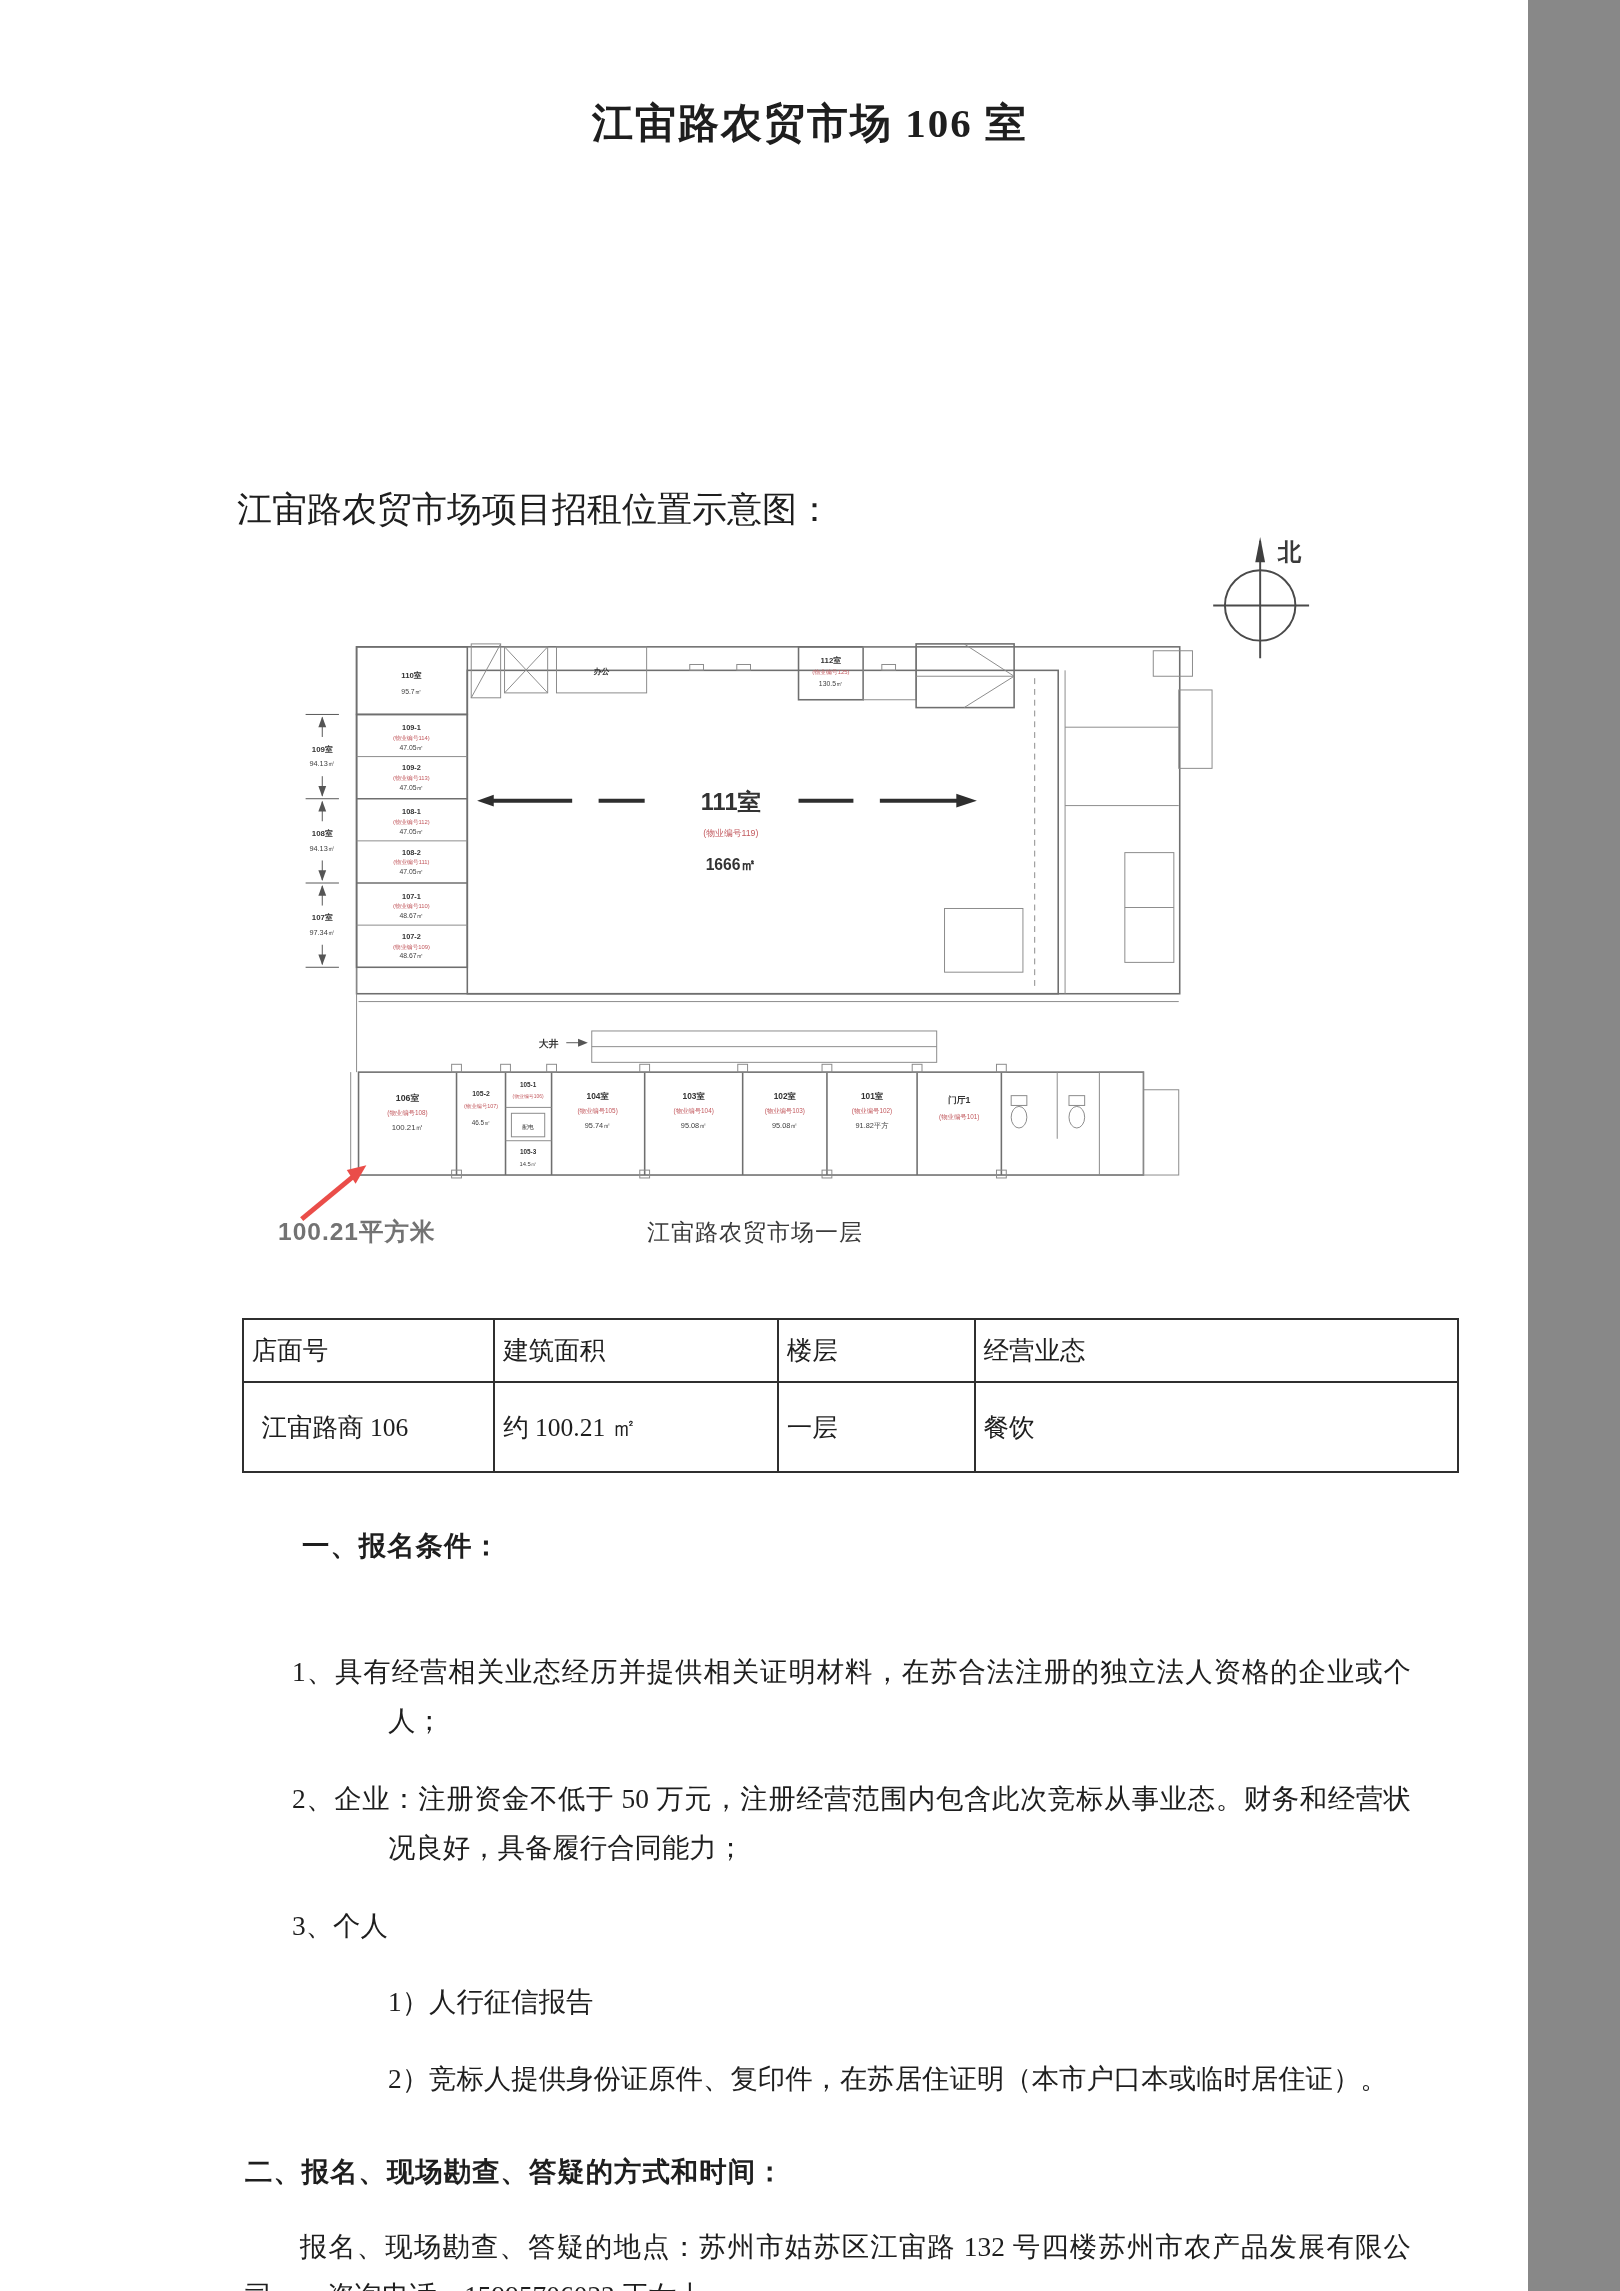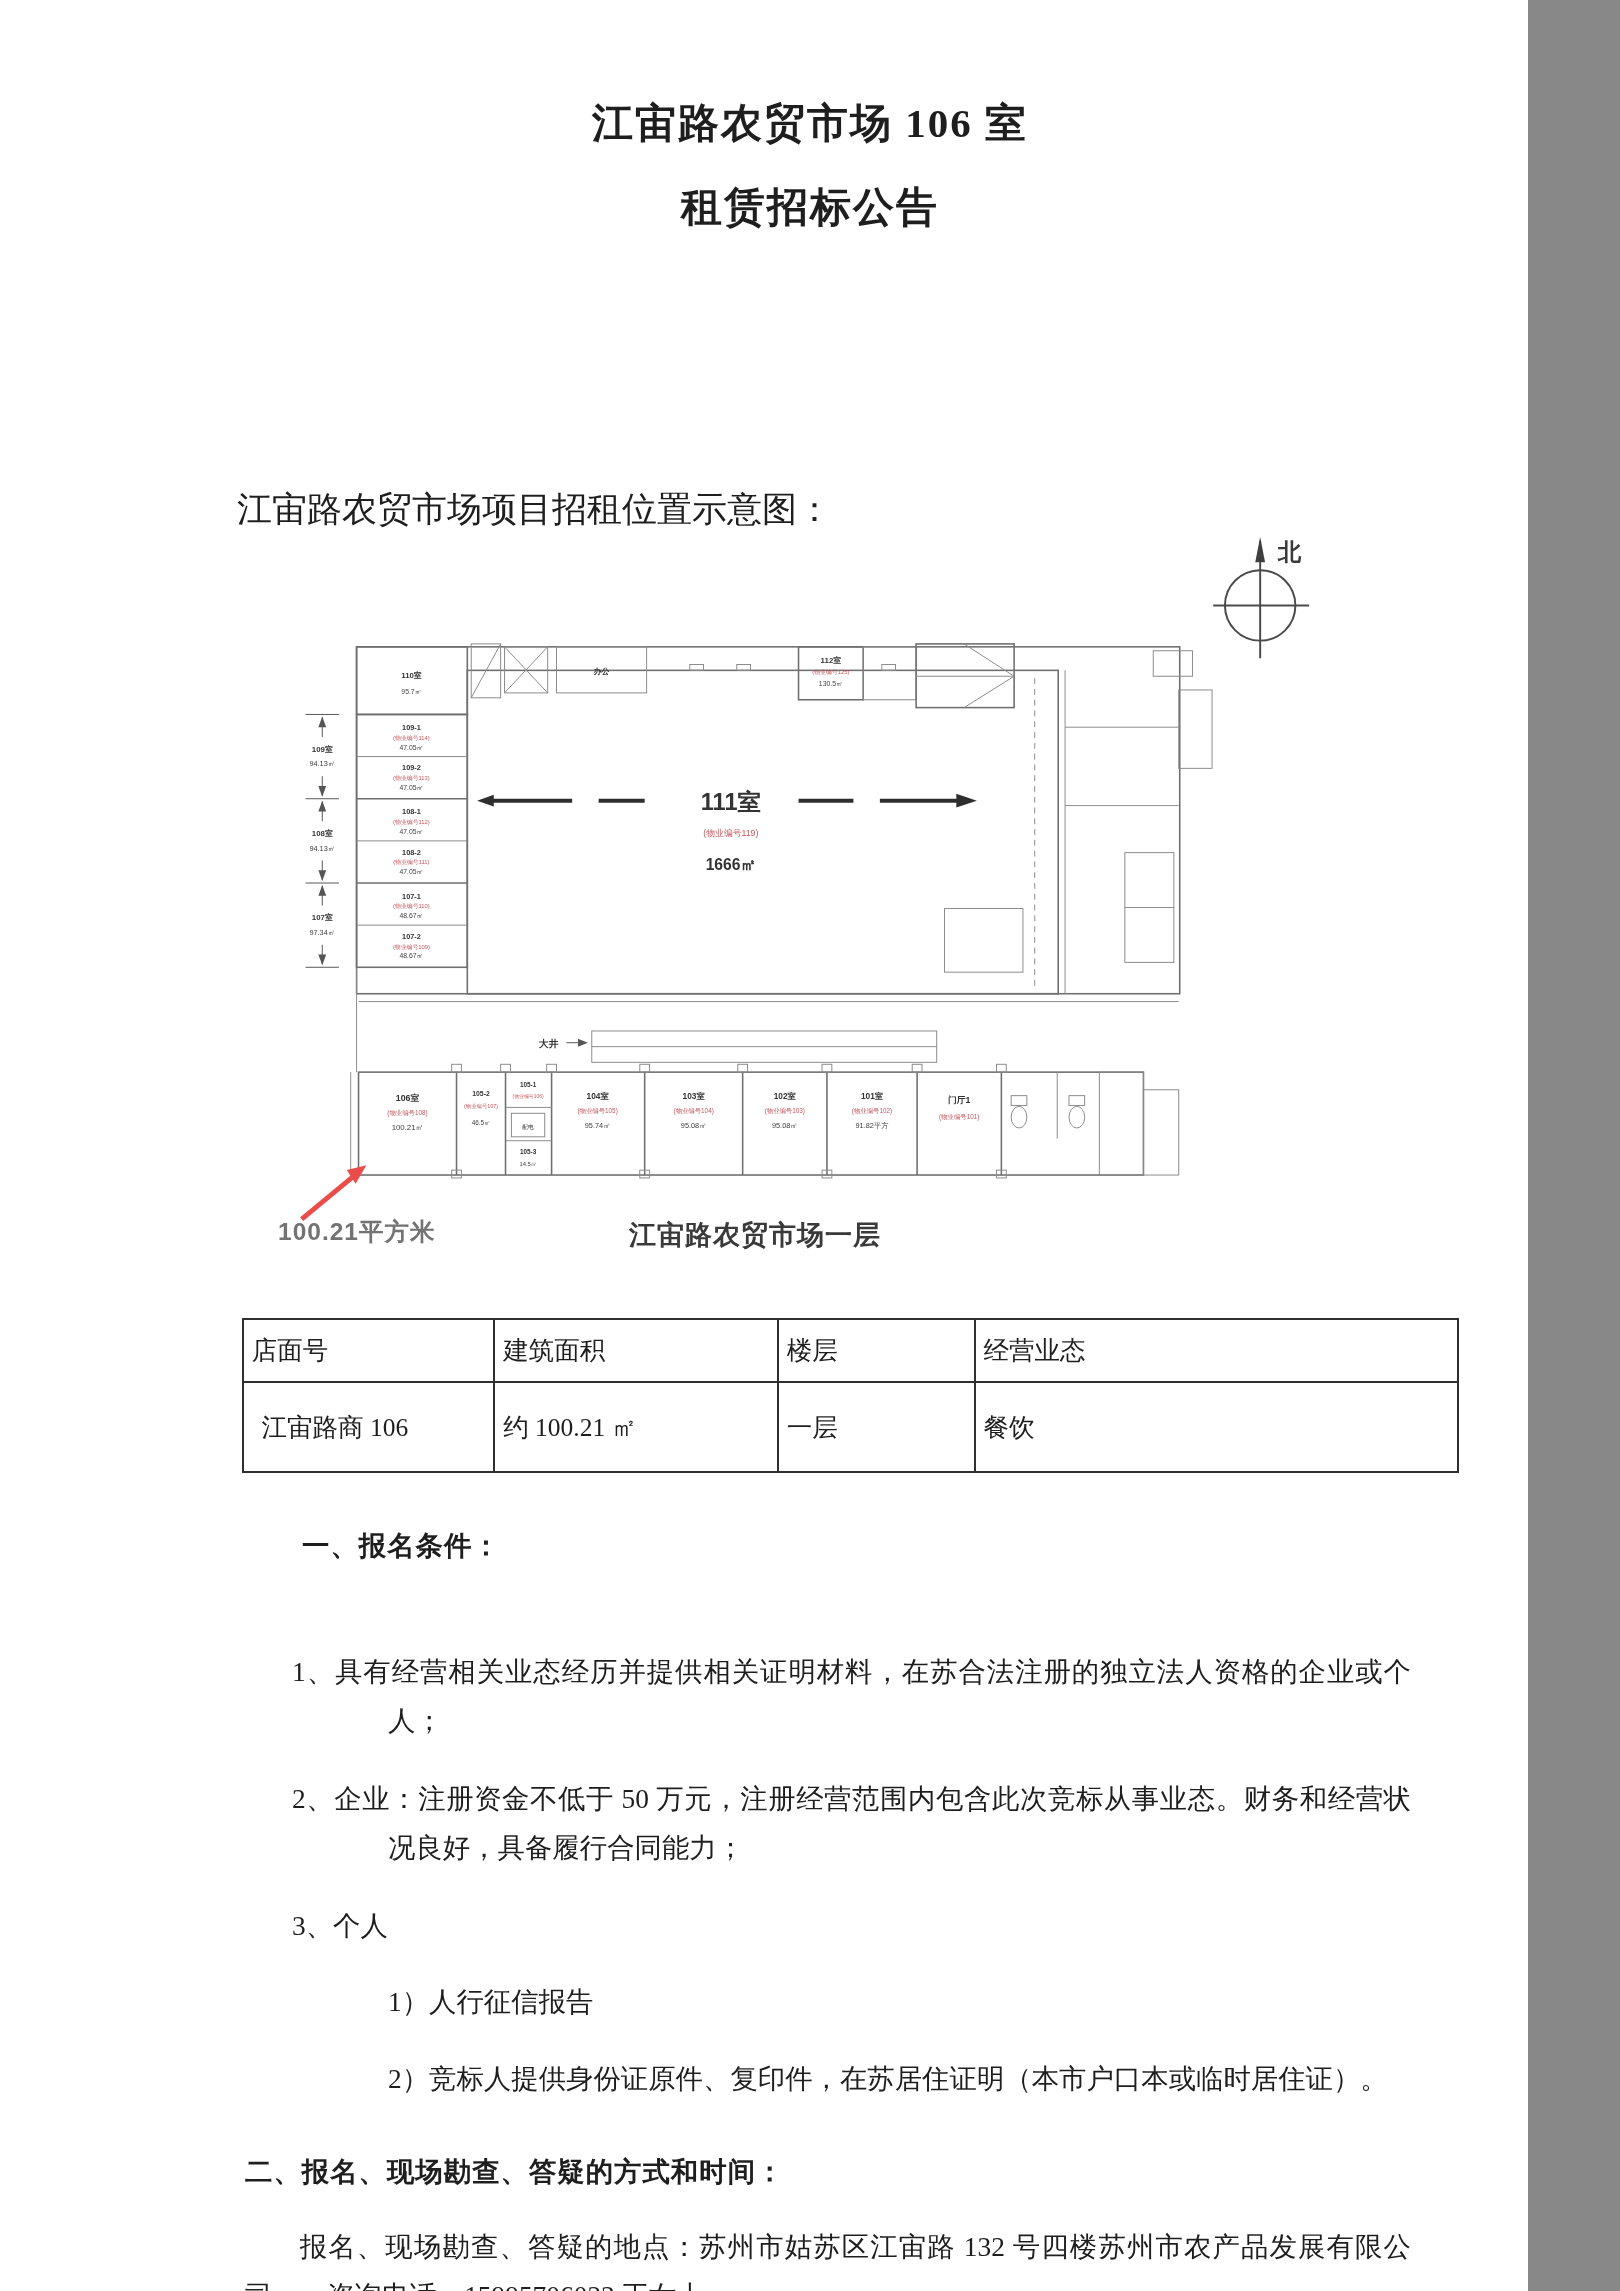--- a/index.html
+++ b/index.html
@@ -5,21 +5,21 @@
   html,body{margin:0;padding:0;background:#888;}
   .page{
     position:relative;width:1528px;height:2292px;background:#ffffff;
     font-family:"Liberation Serif","DejaVu Serif",serif;color:#1e1e1e;overflow:hidden;
   }
   .abs{position:absolute;}
   .title{left:0;width:1620px;text-align:center;font-size:41px;font-weight:bold;letter-spacing:2px;}
   .intro{left:245px;width:1161px;font-size:27.4px;line-height:49px;text-align:justify;text-indent:2em;}
   .cap{left:237px;font-size:35px;}
   .red-label{font-size:24.5px;font-weight:bold;color:#737373;font-family:"Liberation Sans","DejaVu Sans",sans-serif;letter-spacing:1px;}
-  .plan-title{font-size:27px;font-weight:bold;color:#3a3a3a;font-family:"Liberation Sans","DejaVu Sans",sans-serif;letter-spacing:1px;}
+  .plan-title{font-size:23px;font-weight:normal;color:#3a3a3a;font-family:"Liberation Sans","DejaVu Sans",sans-serif;letter-spacing:1px;}
   table.info{border-collapse:collapse;table-layout:fixed;}
   table.info td{border:2px solid #2f2f2f;font-size:25.5px;text-align:left;vertical-align:middle;padding:0 7.8px;}
   table.info .c0{width:224px;} table.info .c1{width:266px;} table.info .c2{width:179px;} table.info .c3{width:466px;}
   table.info tr.hdr td{height:61px;}
   table.info tr.row td{height:88px;}
   table.info tr.row td.c0{text-align:left;padding-left:17.6px;}
   .sections{left:245px;width:1166px;font-size:27.4px;line-height:49px;}
   .sec-h{font-family:"Liberation Sans","DejaVu Sans",sans-serif;font-weight:bold;font-size:27.4px;letter-spacing:1px;}
   .sec-h.h1{margin-left:57px;}
   .item{margin-top:29px;padding-left:143px;text-indent:-96px;text-align:justify;}
@@ -36,21 +36,20 @@
   .fp .dim{stroke:#555;stroke-width:1;}
   .fp .thk{stroke:#2e2e2e;stroke-width:4;}
   .compass line,.compass circle{stroke:#4a4a4a;stroke-width:2;fill:none;}
 </style>
 </head>
 <body>
 
 <div class="page">
 
   <div class="abs title" style="top:96px;">江宙路农贸市场 106 室</div>
-  <div class="abs title" style="top:180px;">租赁招标公告</div>
 
 
   <div class="abs cap" style="top:486px;">江宙路农贸市场项目招租位置示意图：</div>
 
   <svg class="abs compass" style="left:1211px;top:533px;" width="113" height="137" viewBox="0 0 115 140">
     <line x1="50" y1="8" x2="50" y2="128"></line>
     <line x1="2" y1="74" x2="100" y2="74"></line>
     <circle cx="50" cy="74" r="36"></circle>
     <polygon points="50,4 45,30 55,30" fill="#3f3f3f" stroke="none"></polygon>
     <text x="68" y="28" font-size="24" fill="#3a3a3a" font-weight="bold">北</text>

